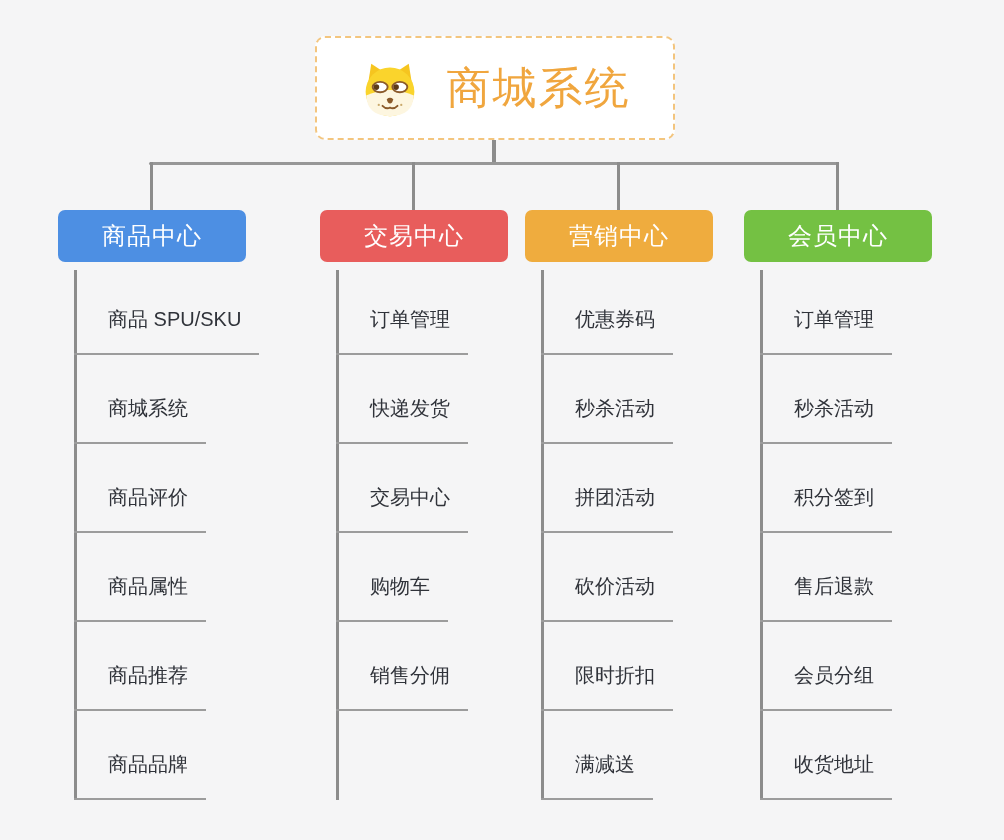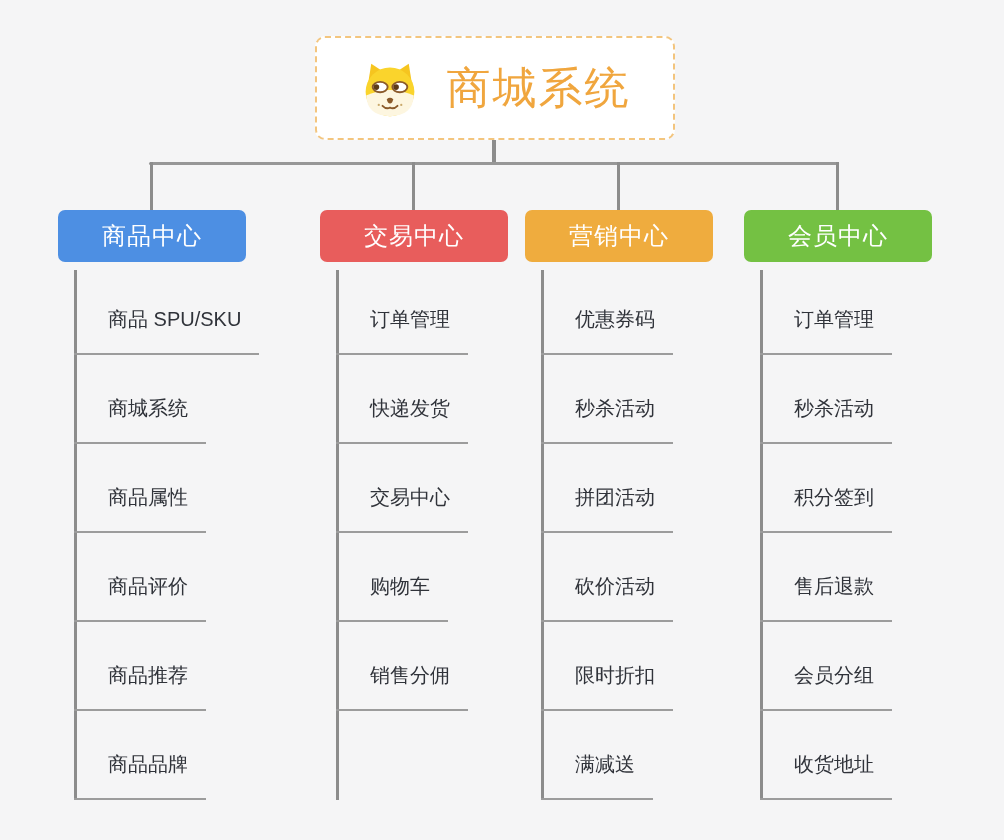--- a/index.html
+++ b/index.html
@@ -88,24 +88,24 @@
       <div class="branch-header">商品中心</div>
       <div class="trunk"></div>
       <div class="leaves">
           <div class="leaf-row">
       <span class="leaf">商品 SPU/SKU</span>
     </div>
           <div class="leaf-row">
       <span class="leaf">商城系统</span>
     </div>
           <div class="leaf-row">
-      <span class="leaf">商品属性</span>
+      <span class="leaf">商品评价</span>
     </div>
           <div class="leaf-row">
-      <span class="leaf">商品评价</span>
+      <span class="leaf">商品属性</span>
     </div>
           <div class="leaf-row">
       <span class="leaf">商品推荐</span>
     </div>
           <div class="leaf-row">
       <span class="leaf">商品品牌</span>
     </div>
         </div>
     </div>
       <div class="branch-col" style="left: 320px; --branch-color: #e85d5c;">

